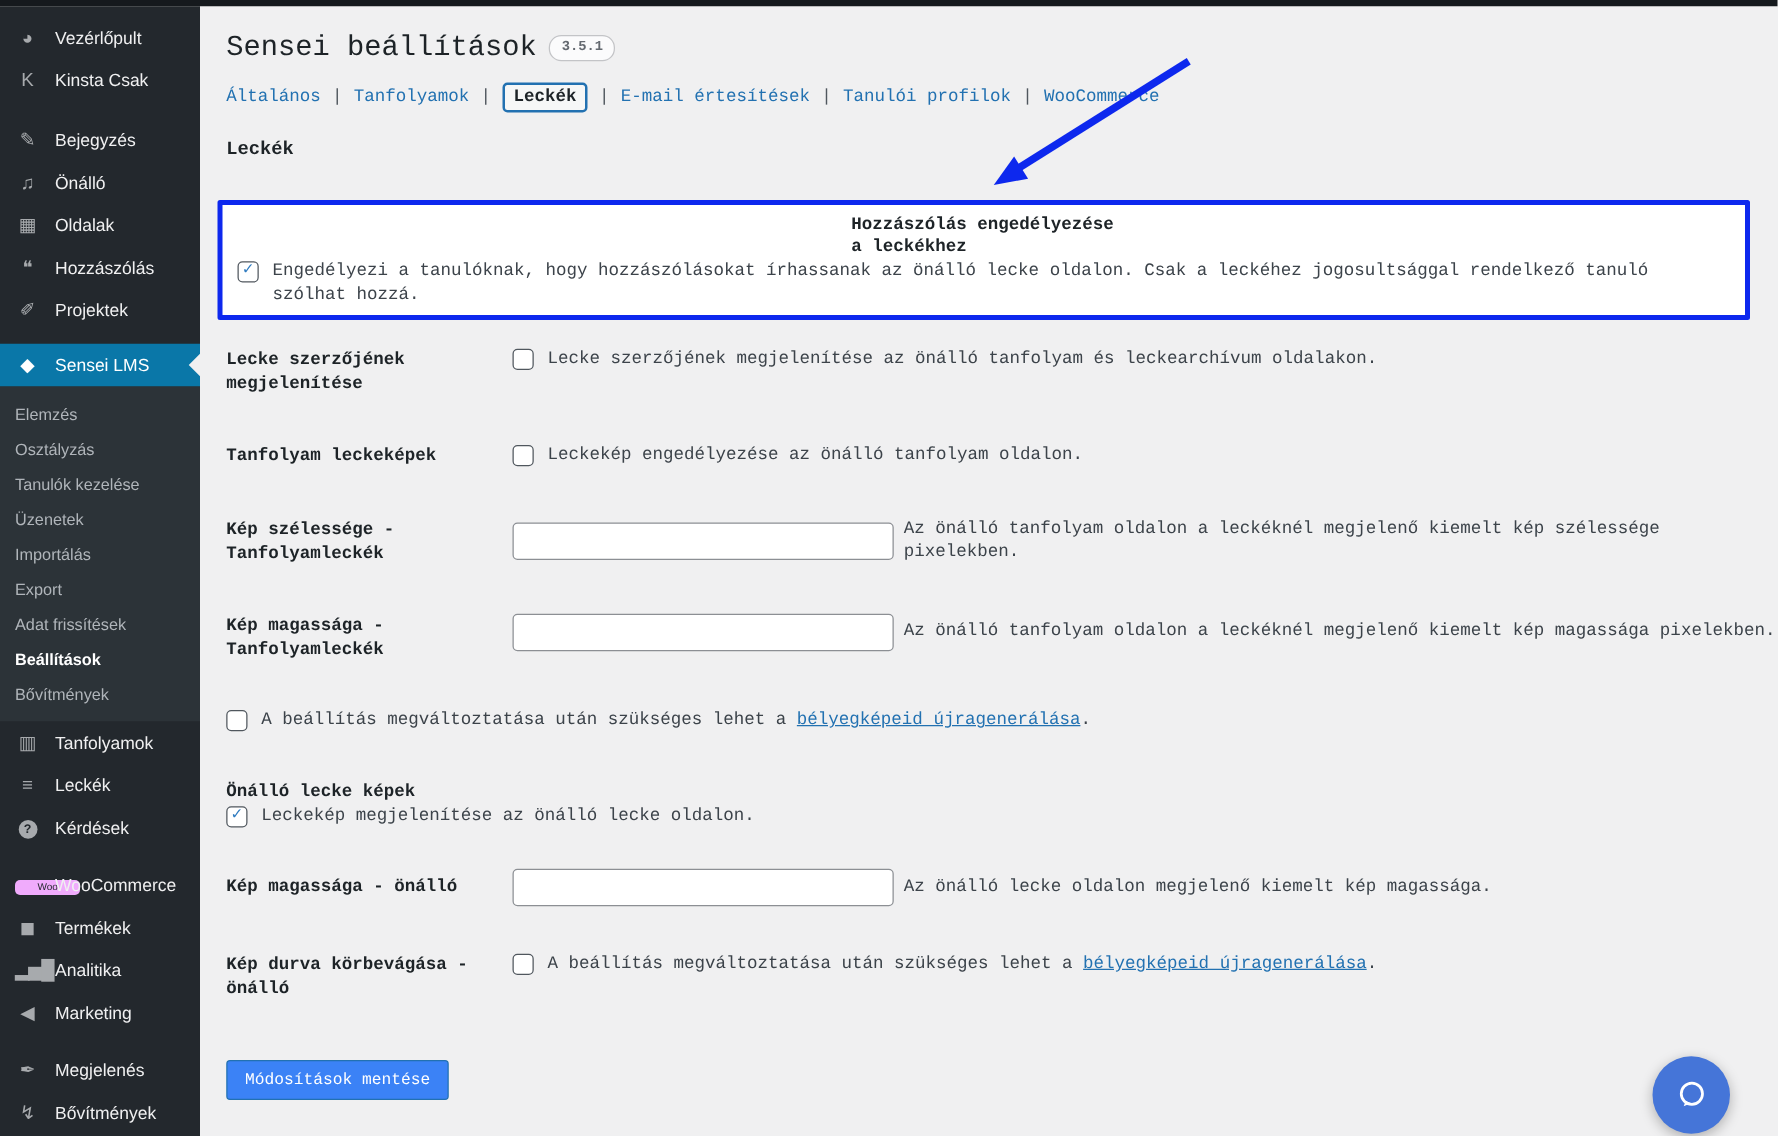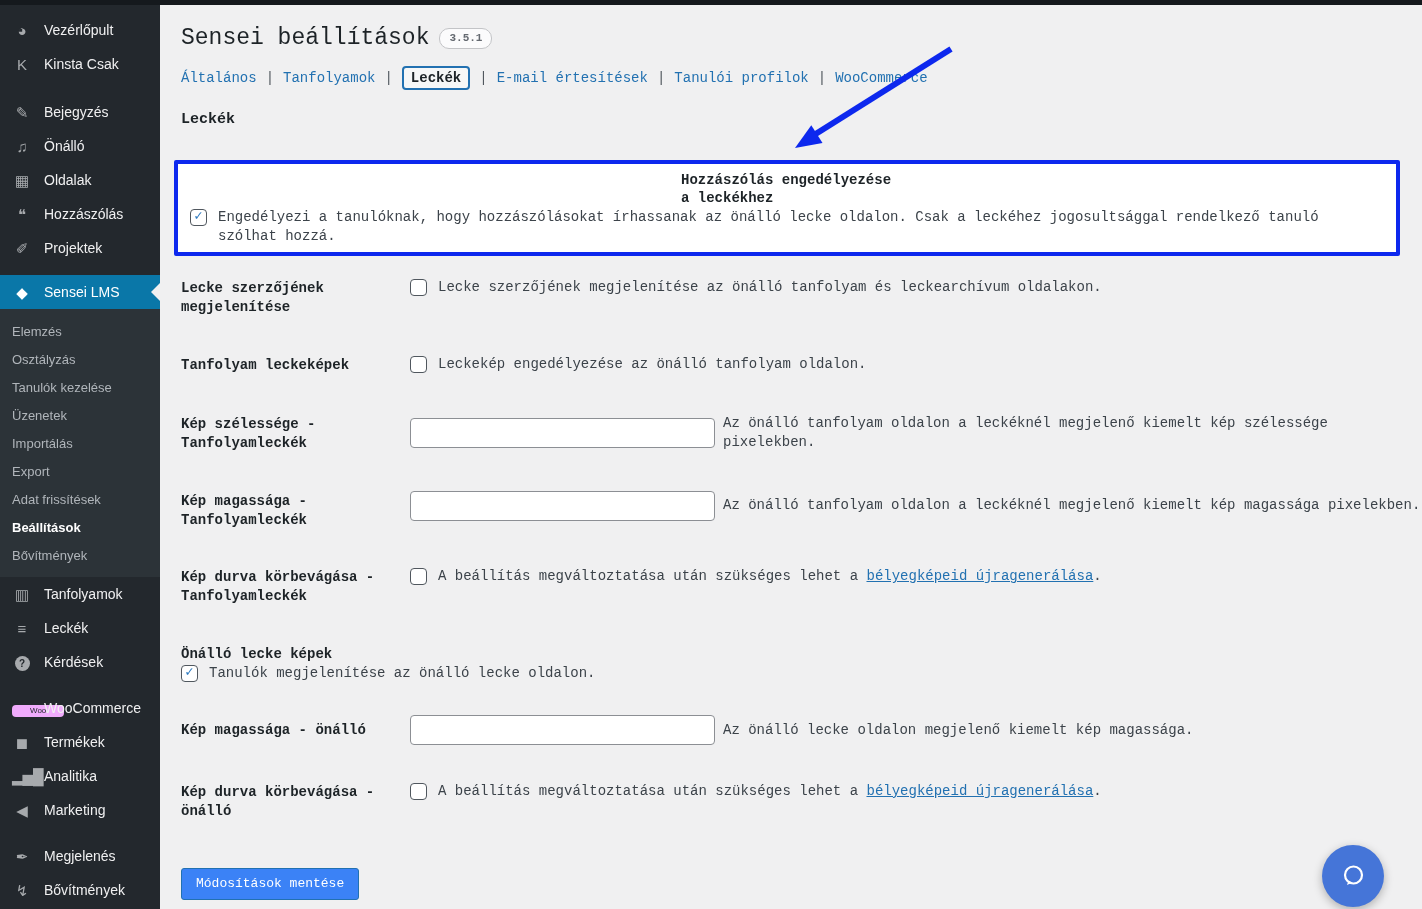--- a/index.html
+++ b/index.html
@@ -274,33 +274,32 @@
     <div class="row mb-r4">
       <div class="row-label">Kép magassága - Tanfolyamleckék</div>
       <div class="row-ctl ctl-input">
         <input class="txt" type="text" value="" style="">
         <span class="desc"><span>Az önálló tanfolyam oldalon a leckéknél megjelenő kiemelt kép magassága pixelekben.</span><a></a><span></span></span>
       </div>
     </div>
 
     
     <div class="row mb-r5">
-      <div class="row-label">Kép durva körbevágása - Tanfolyamleckék</div>
       <div class="row-ctl">
         <span class="cb"></span>
         <span class="desc"><span>A beállítás megváltoztatása után szükséges lehet a </span><a>bélyegképeid újragenerálása</a><span>.</span></span>
       </div>
     </div>
 
     
     <div class="row mb-r6">
       <div class="row-label">Önálló lecke képek</div>
       <div class="row-ctl">
         <span class="cb checked"></span>
-        <span class="desc"><span>Tanulók megjelenítése az önálló lecke oldalon.</span><a></a><span></span></span>
+        <span class="desc"><span>Leckekép megjelenítése az önálló lecke oldalon.</span><a></a><span></span></span>
       </div>
     </div>
 
     
 
     
     <div class="row vc mb-r8">
       <div class="row-label">Kép magassága - önálló</div>
       <div class="row-ctl ctl-input">
         <input class="txt" type="text" value="" style="">

